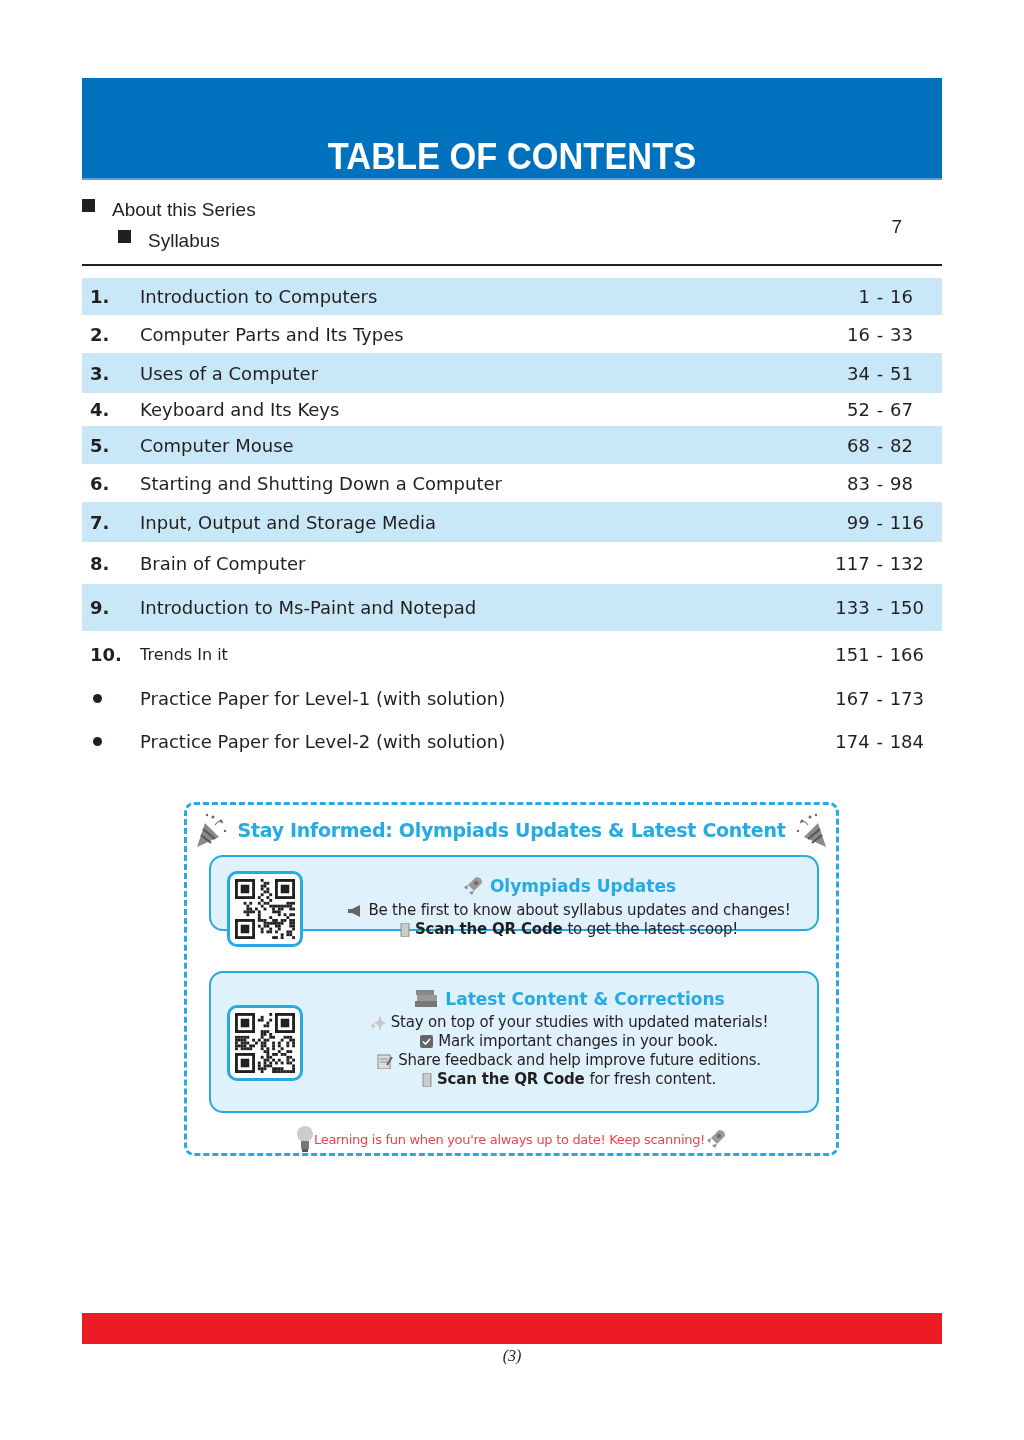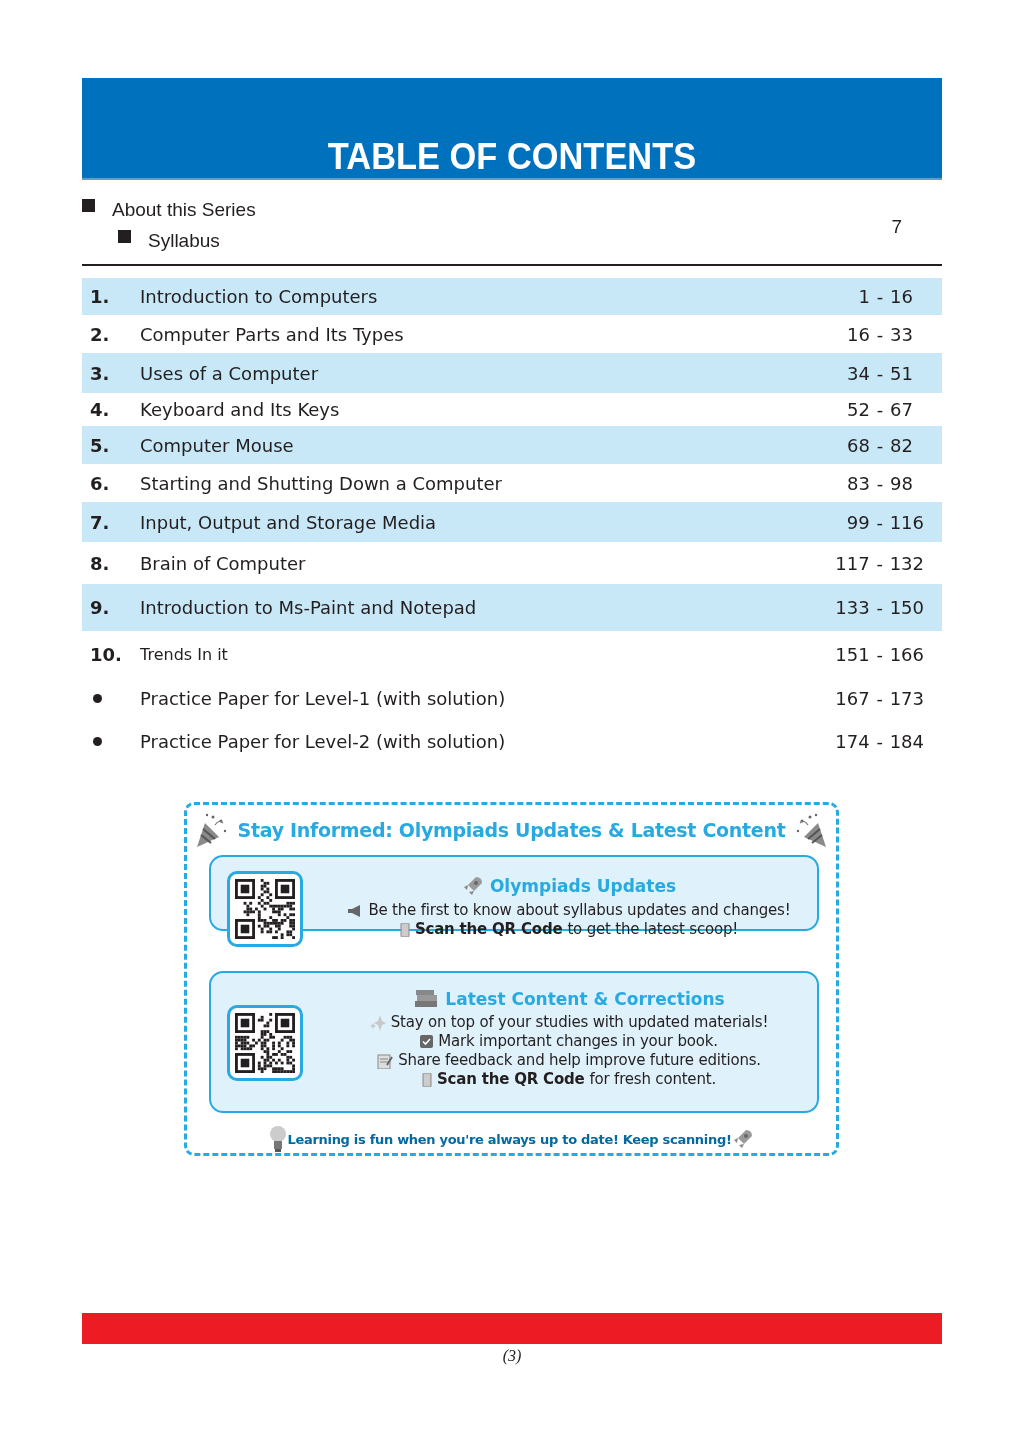--- a/index.html
+++ b/index.html
@@ -69,21 +69,21 @@
   .card-body { position: absolute; left: 120px; right: 10px; text-align: center; font-family: "DejaVu Sans", sans-serif; color: #231f20; }
   .card.c1 .card-body { top: 18px; }
   .card.c2 .card-body { top: 16px; }
   .card-heading { color: #27aae1; font-weight: bold; font-size: 17px; display: flex; align-items: center; justify-content: center; gap: 6px; margin-bottom: 4px; }
   .card-line { font-size: 15px; line-height: 19px; display: flex; align-items: center; justify-content: center; gap: 5px; letter-spacing: -0.2px; }
   .card-line b { font-weight: bold; }
   .mini-icon { display: inline-block; width: 16px; height: 16px; }
 
   .footer-line {
     position: absolute; left: 0; top: 320px; width: 100%; text-align: center;
-    font-family: "DejaVu Sans", sans-serif; font-weight: bold; font-size: 13px; color: #0369a1;
+    font-family: "DejaVu Sans", sans-serif; font-weight: normal; font-size: 13px; color: #ef4444;
     display: flex; align-items: center; justify-content: center; gap: 0; letter-spacing: -0.3px;
   }
 
   .red-bar { position: absolute; left: 82px; top: 1313px; width: 860px; height: 31px; background: #ed1c24; }
   .page-number { position: absolute; left: 0; top: 1347px; width: 1024px; text-align: center; font-family: "Liberation Serif", serif; font-style: italic; font-size: 16px; color: #231f20; }
 </style>
 </head>
 <body>
 
 <div class="header-band">

